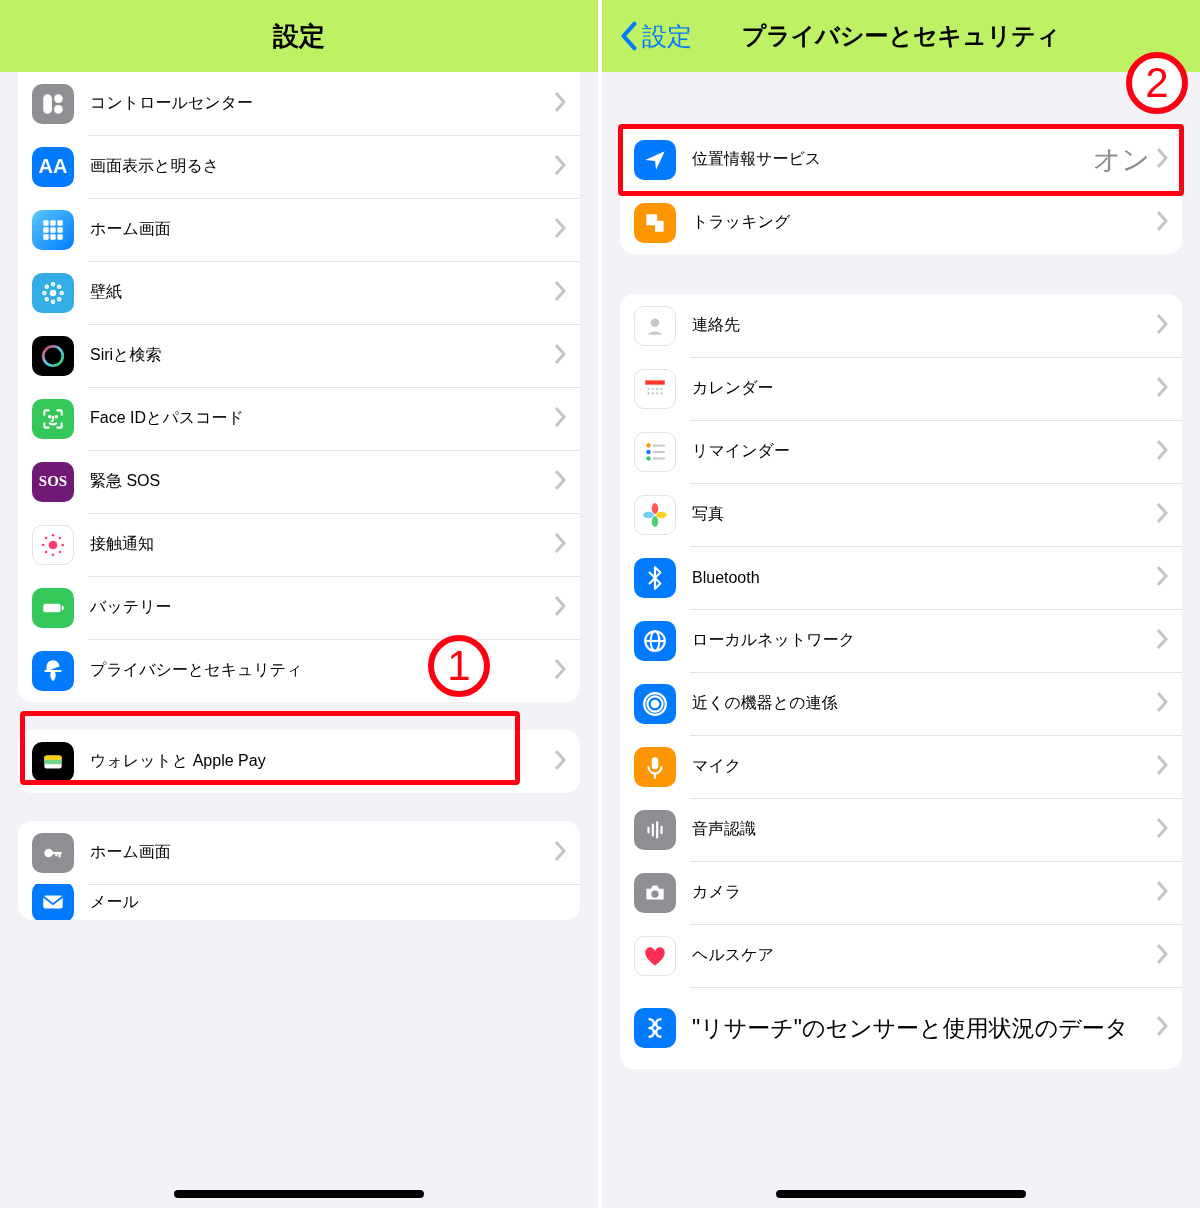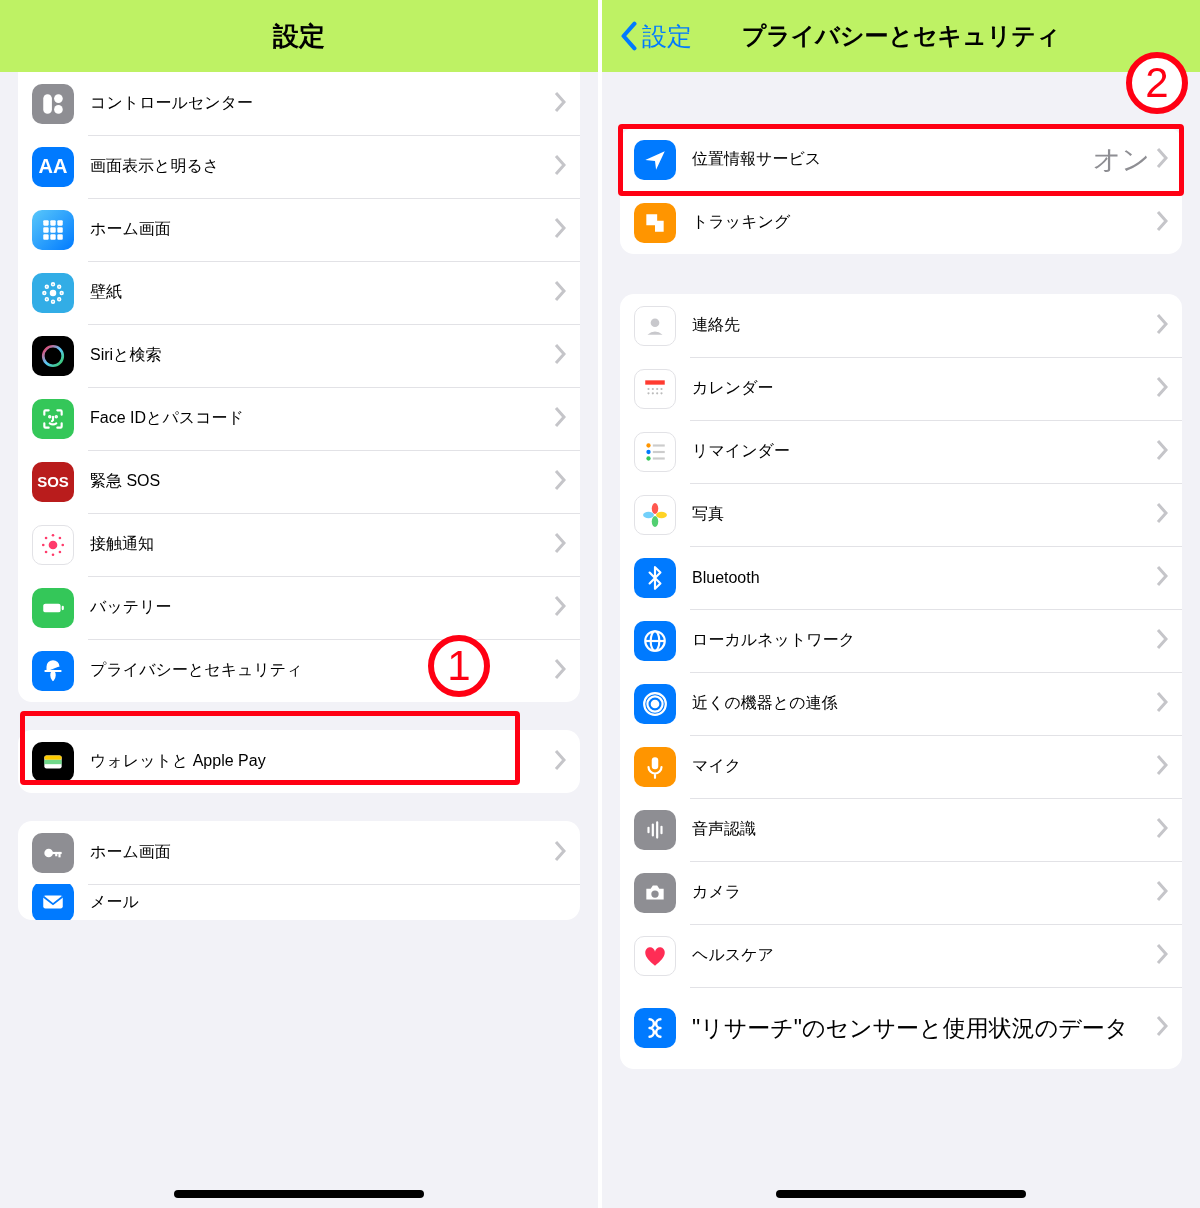--- a/index.html
+++ b/index.html
@@ -97,21 +97,21 @@
     font-size: 22px;
     font-weight: 600;
   }
   .app-icon svg { width: 26px; height: 26px; }
 
   
   .bg-grey      { background:#8e8e93; }
   .bg-blue      { background:#007aff; }
   .bg-teal      { background:#32ade6; }
   .bg-green     { background:#34c759; }
-  .bg-red       { background:#b91c1c; }
+  .bg-red       { background:#701a75;font-family:Liberation Serif, serif; }
   .bg-orange    { background:#ff9500; }
   .bg-white     { background:#fff; border:1px solid #e2e2e6; }
   .bg-black     { background:#000; }
   .bg-apps      { background:linear-gradient(135deg,#5ac8fa,#007aff); }
 
   
   .hl {
     position: absolute;
     border: 5px solid #ff0013;
     border-radius: 4px;

